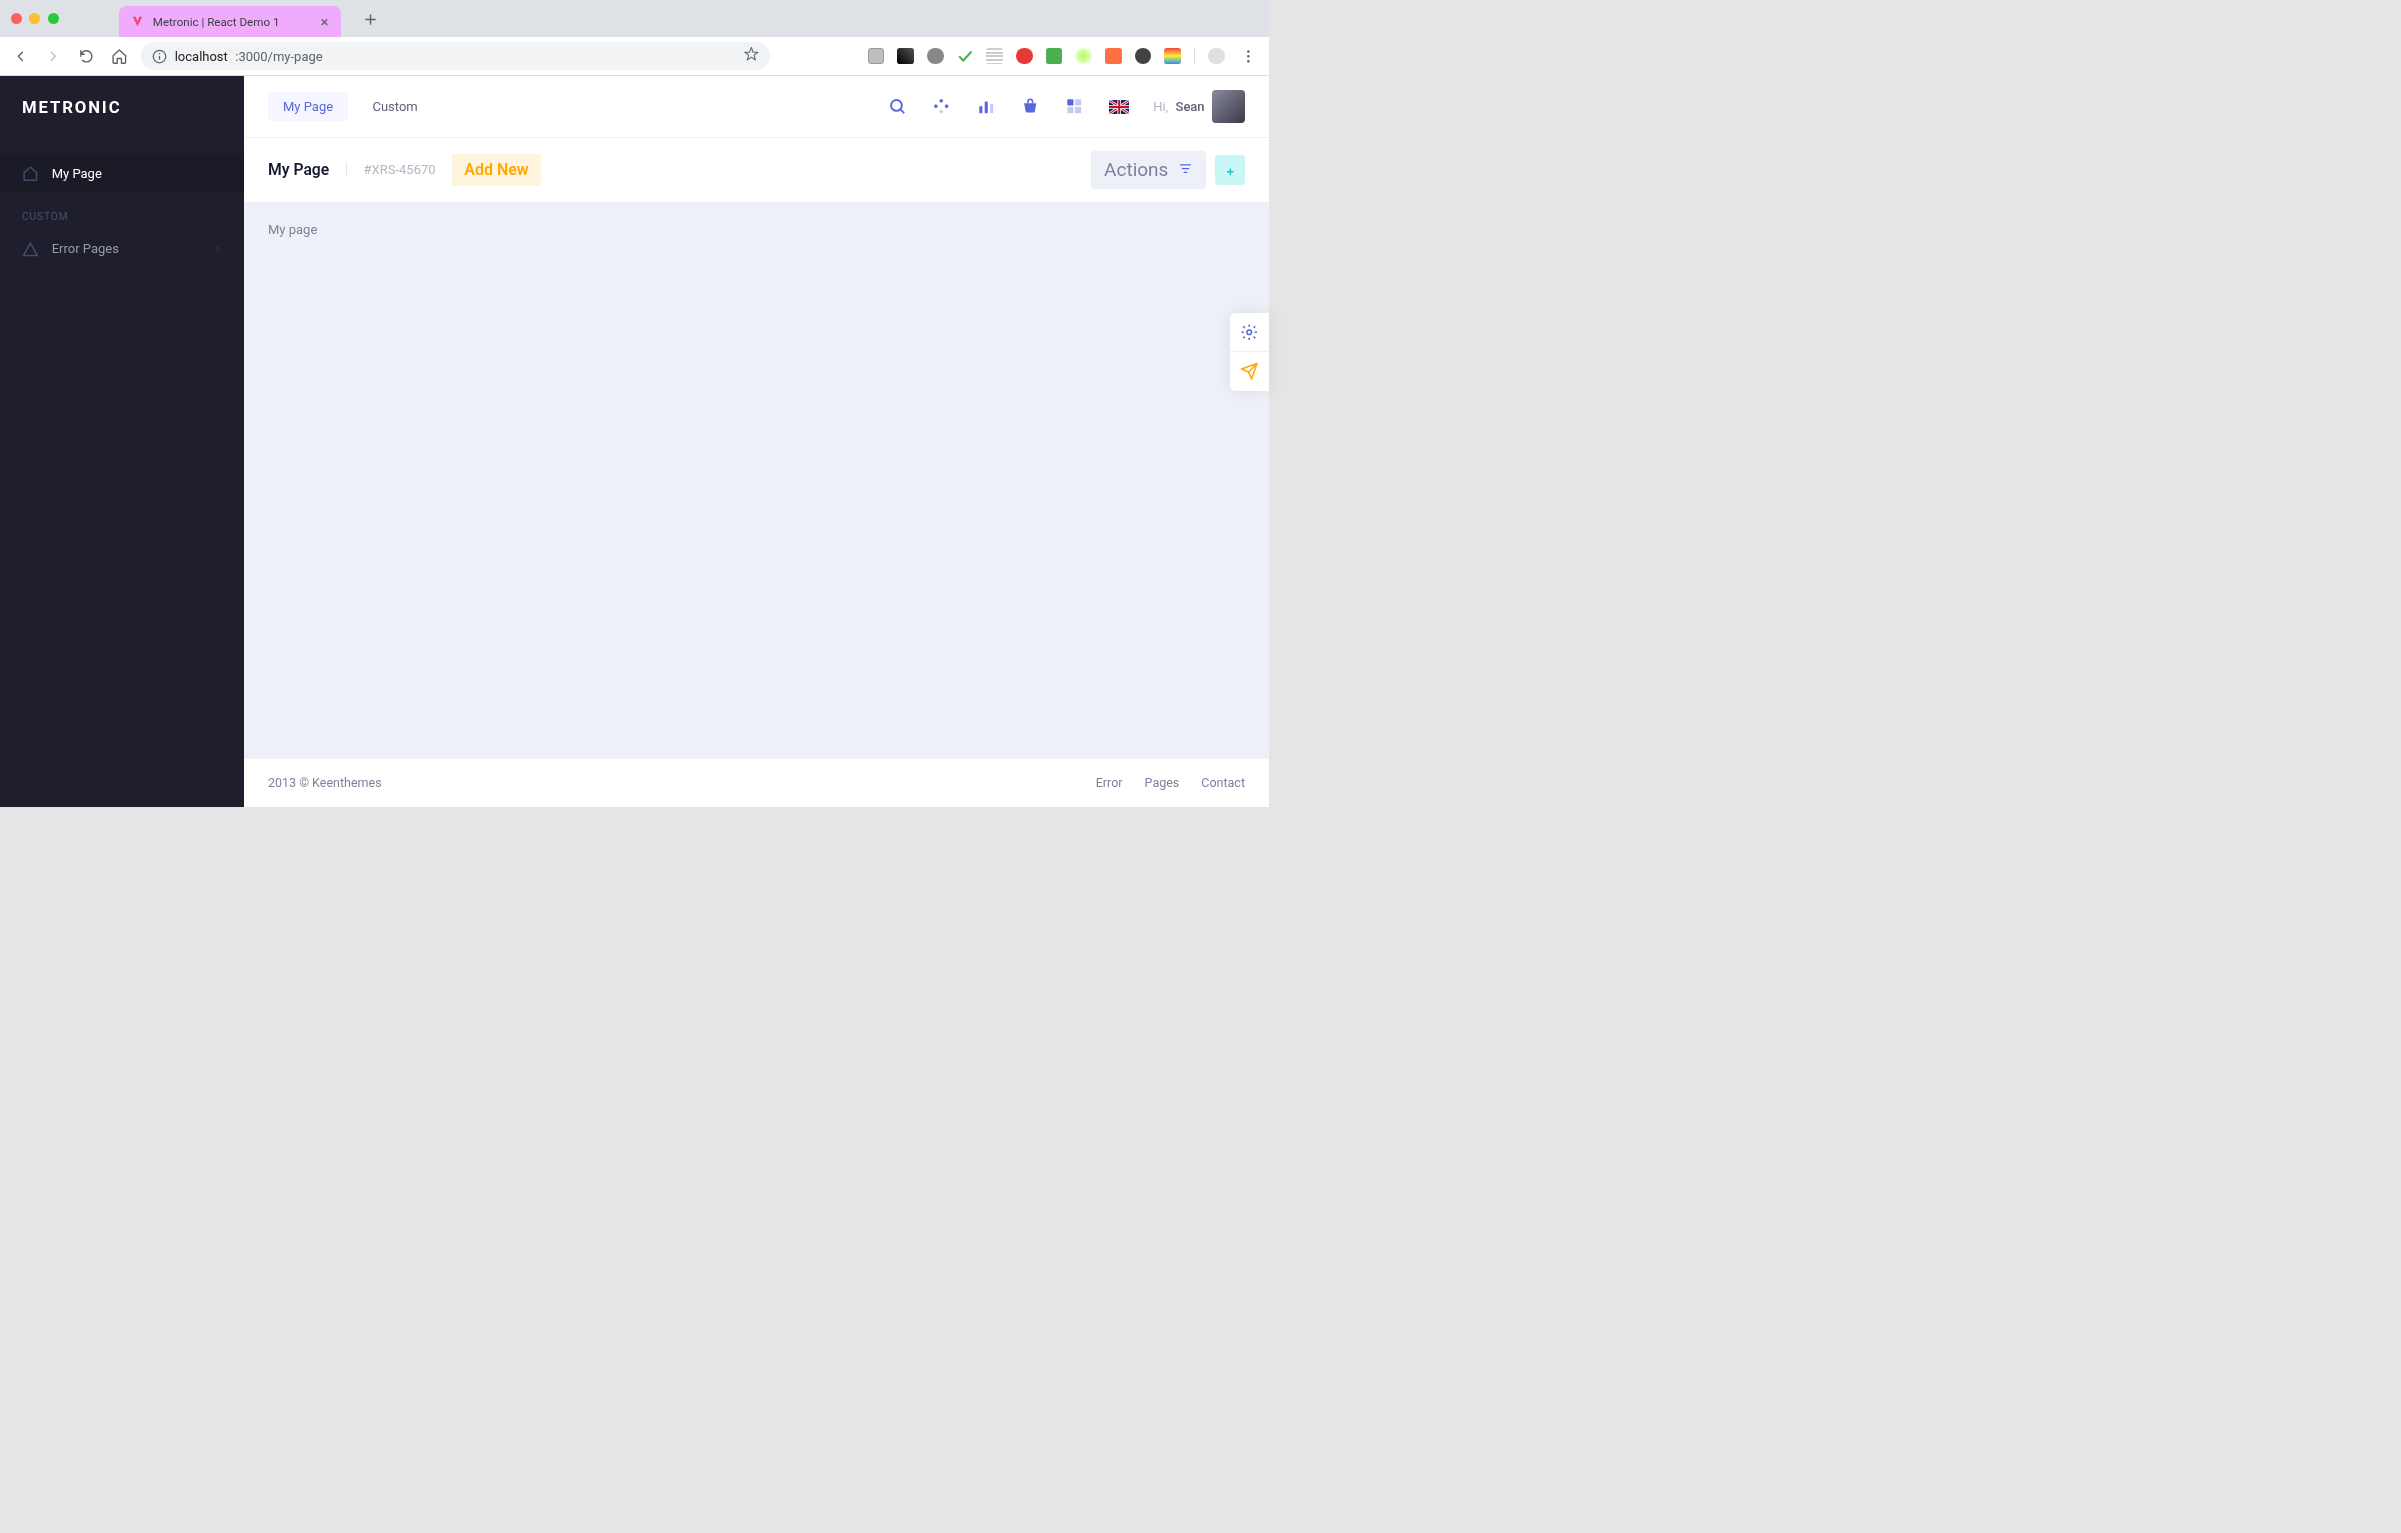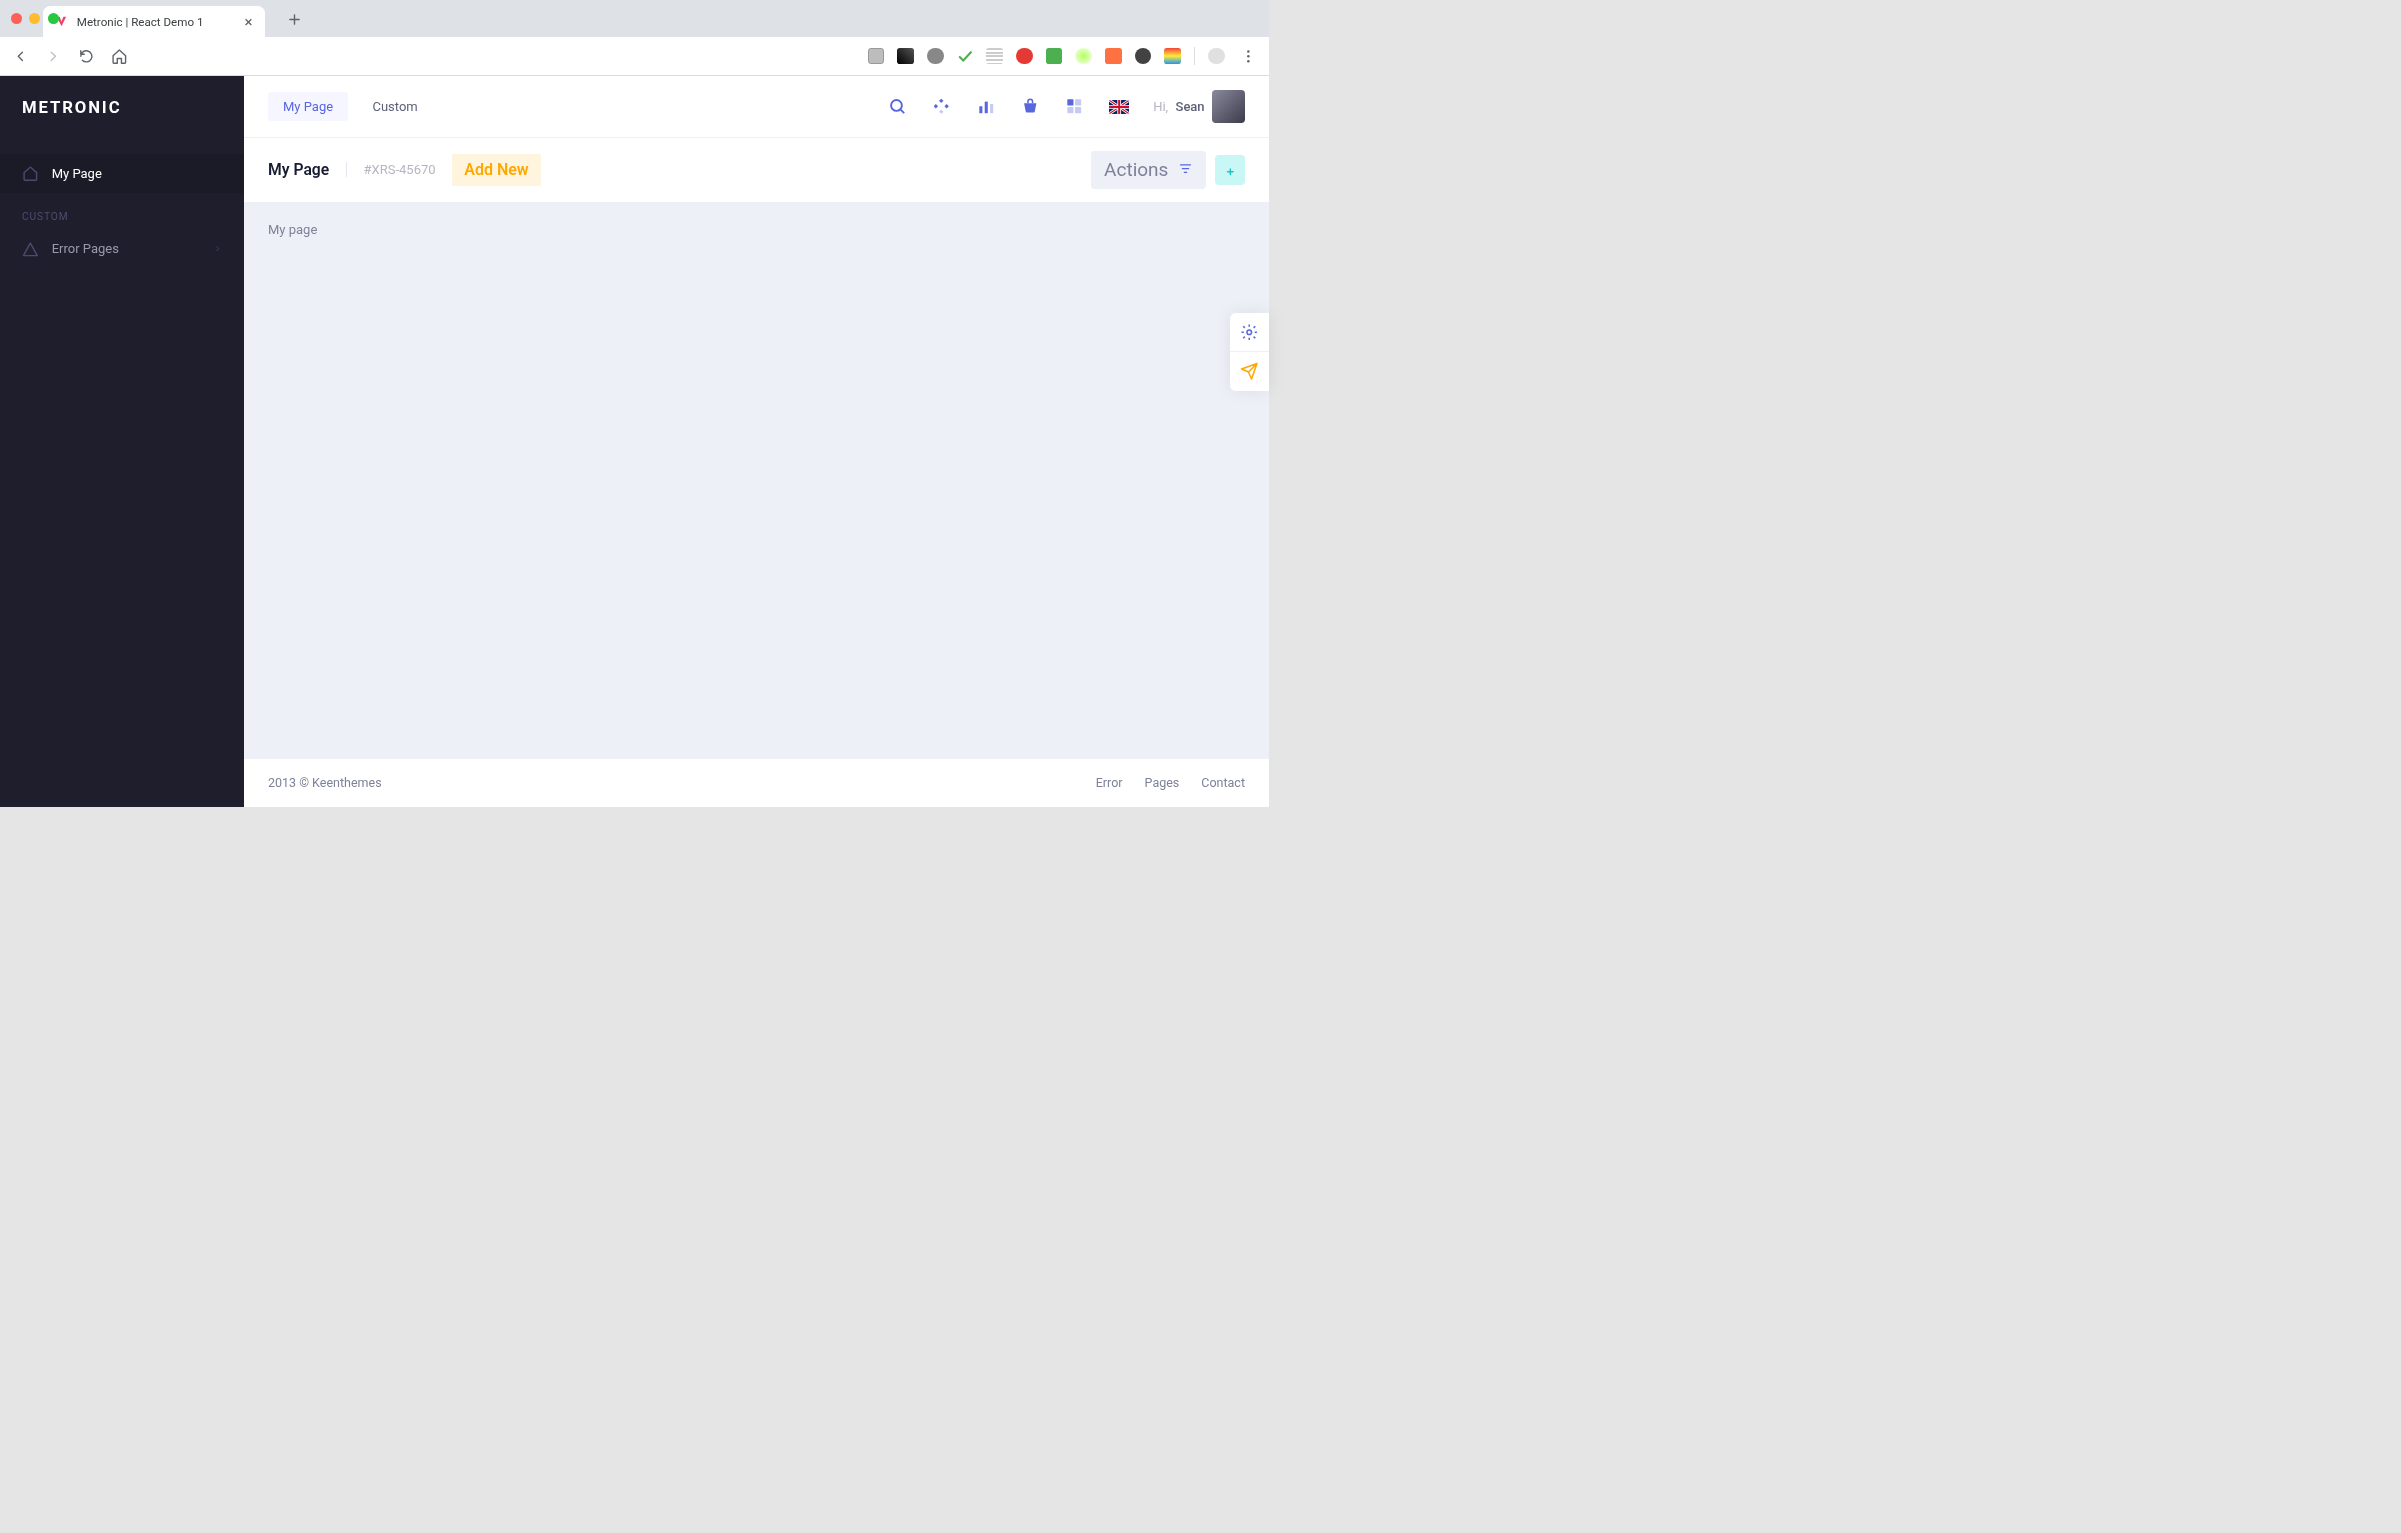--- a/index.html
+++ b/index.html
@@ -6,21 +6,21 @@
     body { font-family: -apple-system, BlinkMacSystemFont, "Segoe UI", Roboto, Helvetica, Arial, sans-serif; background: #e5e5e5; }
     
     
     .browser { width: 1269px; background: #fff; display: flex; flex-direction: column; }
     .browser-top { background: #dee1e6; height: 37px; display: flex; align-items: flex-end; padding-left: 7.4px; position: relative; }
     .traffic { display: flex; gap: 7.4px; position: absolute; left: 11px; top: 13px; }
     .traffic-light { width: 11px; height: 11px; border-radius: 50%; }
     .tl-red { background: #ff5f57; }
     .tl-yellow { background: #febc2e; }
     .tl-green { background: #28c840; }
-    .tab { background: #ffffff; border-radius: 7.4px 7.4px 0 0; height: 31px; display: flex; align-items: center; padding: 0 11px; margin-left: 36px; gap: 7.4px; min-width: 222px; }
+    .tab { background: #f0abfc; border-radius: 7.4px 7.4px 0 0; height: 31px; display: flex; align-items: center; padding: 0 11px; margin-left: 112px; gap: 7.4px; min-width: 222px; }
     .tab-favicon { width: 15px; height: 15px; display: flex; align-items: center; justify-content: center; }
     .tab-title { font-size: 11.6px; color: #3c4043; flex: 1; }
     .tab-close { color: #5f6368; font-size: 15px; cursor: pointer; padding: 1.9px; }
     .tab-new { margin-left: 15px; color: #5f6368; padding: 3.7px 7.4px; margin-bottom: 3.7px; cursor: pointer; }
     
     .toolbar { background: #fff; height: 39px; display: flex; align-items: center; padding: 0 9.3px; gap: 11px; border-bottom: 0.9px solid #dadce0; }
     .nav-btn { width: 22px; height: 22px; display: flex; align-items: center; justify-content: center; color: #5f6368; cursor: pointer; }
     .nav-btn.disabled { opacity: 0.4; cursor: default; }
     .address { flex: 0 0 629px; background: #f1f3f4; border-radius: 15px; height: 28px; display: flex; align-items: center; padding: 0 11px; gap: 7.4px; font-size: 13px; color: #202124; }
     .address .host { color: #202124; }
@@ -111,20 +111,34 @@
     </div>
     <div class="nav-btn">
       <svg width="16.7" height="16.7" viewBox="0 0 24 24">
           <path d="M4 12a8 8 0 1 1 2.3 5.6M4 4v5h5" stroke="#5f6368" stroke-width="2" fill="none" stroke-linecap="round" stroke-linejoin="round"></path>
         </svg>
     </div>
     <div class="nav-btn">
       <svg width="16.7" height="16.7" viewBox="0 0 24 24">
           <path d="M3 11l9-8 9 8v10a1 1 0 0 1-1 1h-5v-7h-6v7H4a1 1 0 0 1-1-1z" stroke="#5f6368" stroke-width="2" fill="none" stroke-linejoin="round"></path>
         </svg>
+    </div>
+    <div class="address">
+      <svg width="15" height="15" viewBox="0 0 24 24">
+          <circle cx="12" cy="12" r="10" stroke="#5f6368" stroke-width="2" fill="none"></circle>
+          <line x1="12" y1="11" x2="12" y2="17" stroke="#5f6368" stroke-width="2"></line>
+          <circle cx="12" cy="7.5" r="1.2" fill="#5f6368"></circle>
+        </svg>
+      <span class="host">localhost</span>
+        <span class="path">:3000/my-page</span>
+      <span class="address-star">
+        <svg width="16.7" height="16.7" viewBox="0 0 24 24">
+            <path d="M12 2l2.5 7h7l-5.7 4.2 2.2 7L12 16l-6 4.2 2.2-7L2.5 9h7z" stroke="#5f6368" stroke-width="1.5" fill="none" stroke-linejoin="round"></path>
+          </svg>
+      </span>
     </div>
     <div class="ext-icons">
       <div class="ext" style="background:#bdbdbd; border:0.9px solid #999;"></div>
       <div class="ext" style="background:linear-gradient(45deg,#000,#555);"></div>
       <div class="ext" style="background:#888;border-radius:50%;"></div>
       <div class="ext">
         <svg width="16.7" height="16.7" viewBox="0 0 24 24">
             <path d="M4 13l5 5L20 6" stroke="#4caf50" stroke-width="3" fill="none" stroke-linecap="round"></path>
           </svg>
       </div>

